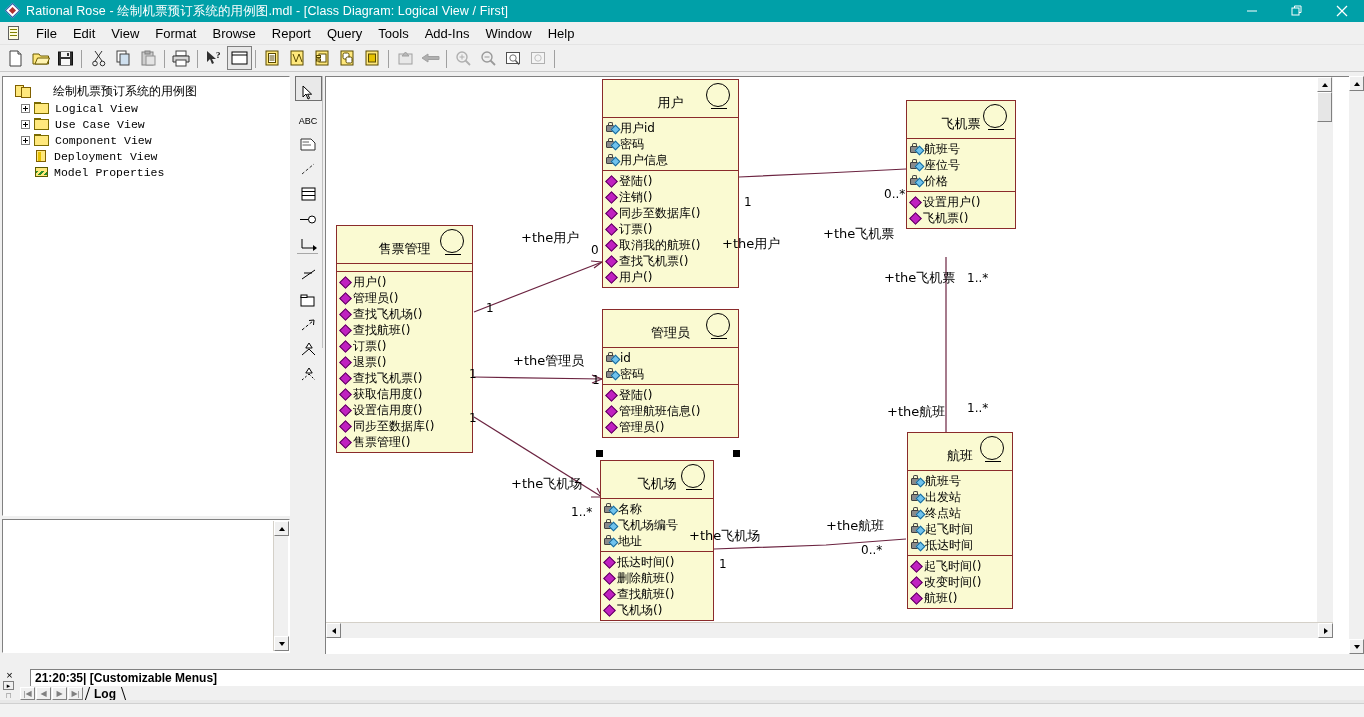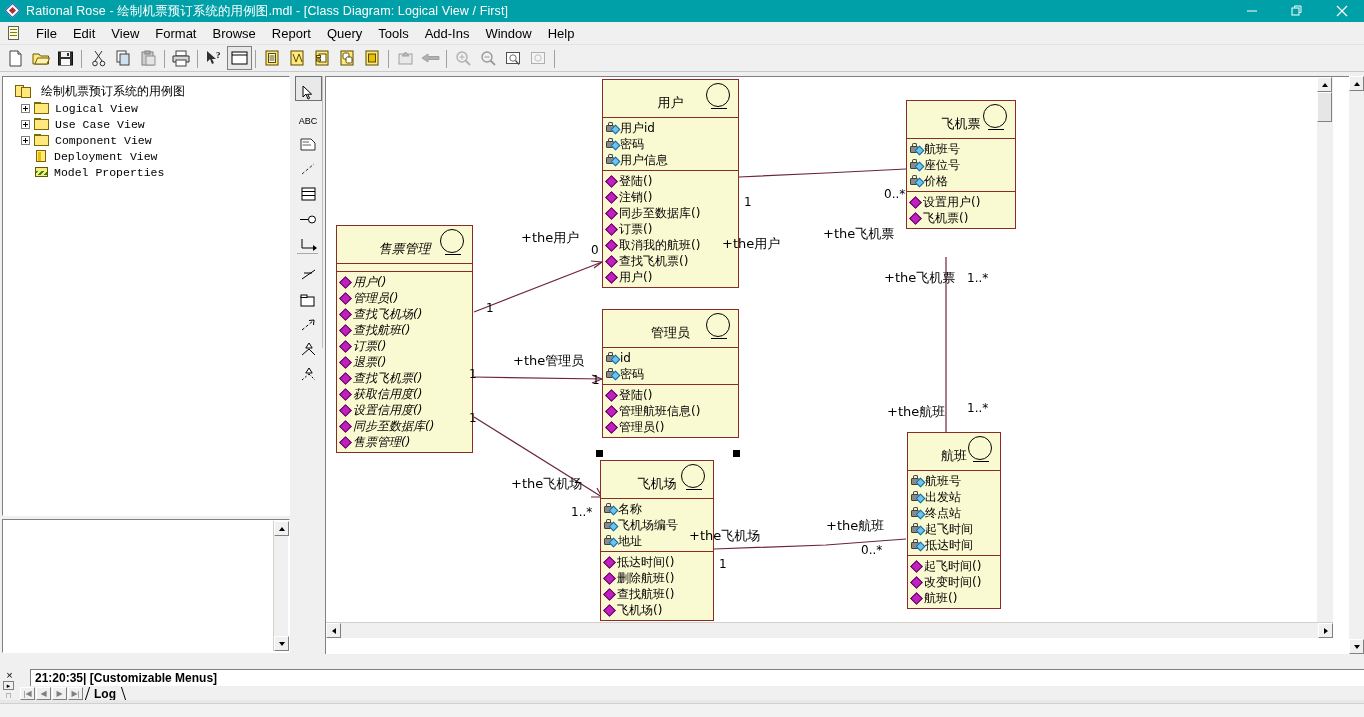--- a/index.html
+++ b/index.html
@@ -90,21 +90,21 @@
   
   .browser {
     position: absolute; left: 2px; top: 76px; width: 288px; height: 440px;
     background: #ffffff; border: 2px inset #d4d0c8;
     border-top: 1px solid #808080; border-left: 1px solid #808080;
     border-right: 1px solid #ffffff; border-bottom: 1px solid #ffffff;
     overflow: hidden;
   }
   .browser-inner { padding: 5px 4px; }
   .tree-root {
-    display: flex; align-items: center; gap: 9px; height: 18px;
+    display: flex; align-items: center; gap: 21px; height: 18px;
     padding-left: 8px;
   }
   .tree-row {
     display: flex; align-items: center; height: 16px;
     padding-left: 14px; position: relative;
   }
   .tree-row .plus {
     width: 9px; height: 9px; border: 1px solid #808080; background: #fff;
     position: relative; margin-right: 4px; flex: 0 0 auto;
   }
@@ -709,21 +709,21 @@
           <path d="M276,420 l-11,0 m11,0 l-5,-9"></path>
 
           <path d="M413,100 L500,96 L580,92"></path>
 
           <path d="M620,180 L620,378"></path>
 
           <path d="M388,472 L500,468 L580,462"></path>
         </g>
       </svg>
 
-      <div class="uml" style="left:10px; top:148px; width:137px;font-style:italic;">
+      <div class="uml" style="left:10px; top:148px; width:137px;">
         <div class="sec cname">
           <span class="iface-circle"></span>
           <span>售票管理</span>
         </div>
         <div class="sec empty-sec"></div>
         <div class="sec last">
           <div class="oper">
               <span class="ic-diamond"></span>
               <span>用户()</span>
             </div>
@@ -959,21 +959,21 @@
               <span class="ic-diamond"></span>
               <span>查找航班()</span>
             </div>
           <div class="oper">
               <span class="ic-diamond"></span>
               <span>飞机场()</span>
             </div>
         </div>
       </div>
 
-      <div class="uml" style="left:581px; top:355px; width:94px;">
+      <div class="uml" style="left:581px; top:355px; width:106px;">
         <div class="sec cname">
           <span class="iface-circle"></span>
           <span>航班</span>
         </div>
         <div class="sec">
           <div class="attr">
               <span class="ic-lock">
                 <span class="lk"></span>
                 <span class="sh"></span>
                 <span class="dm"></span>

